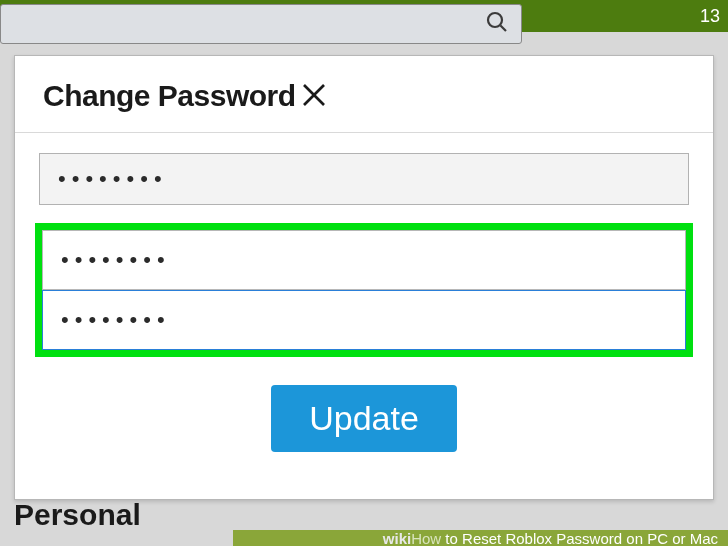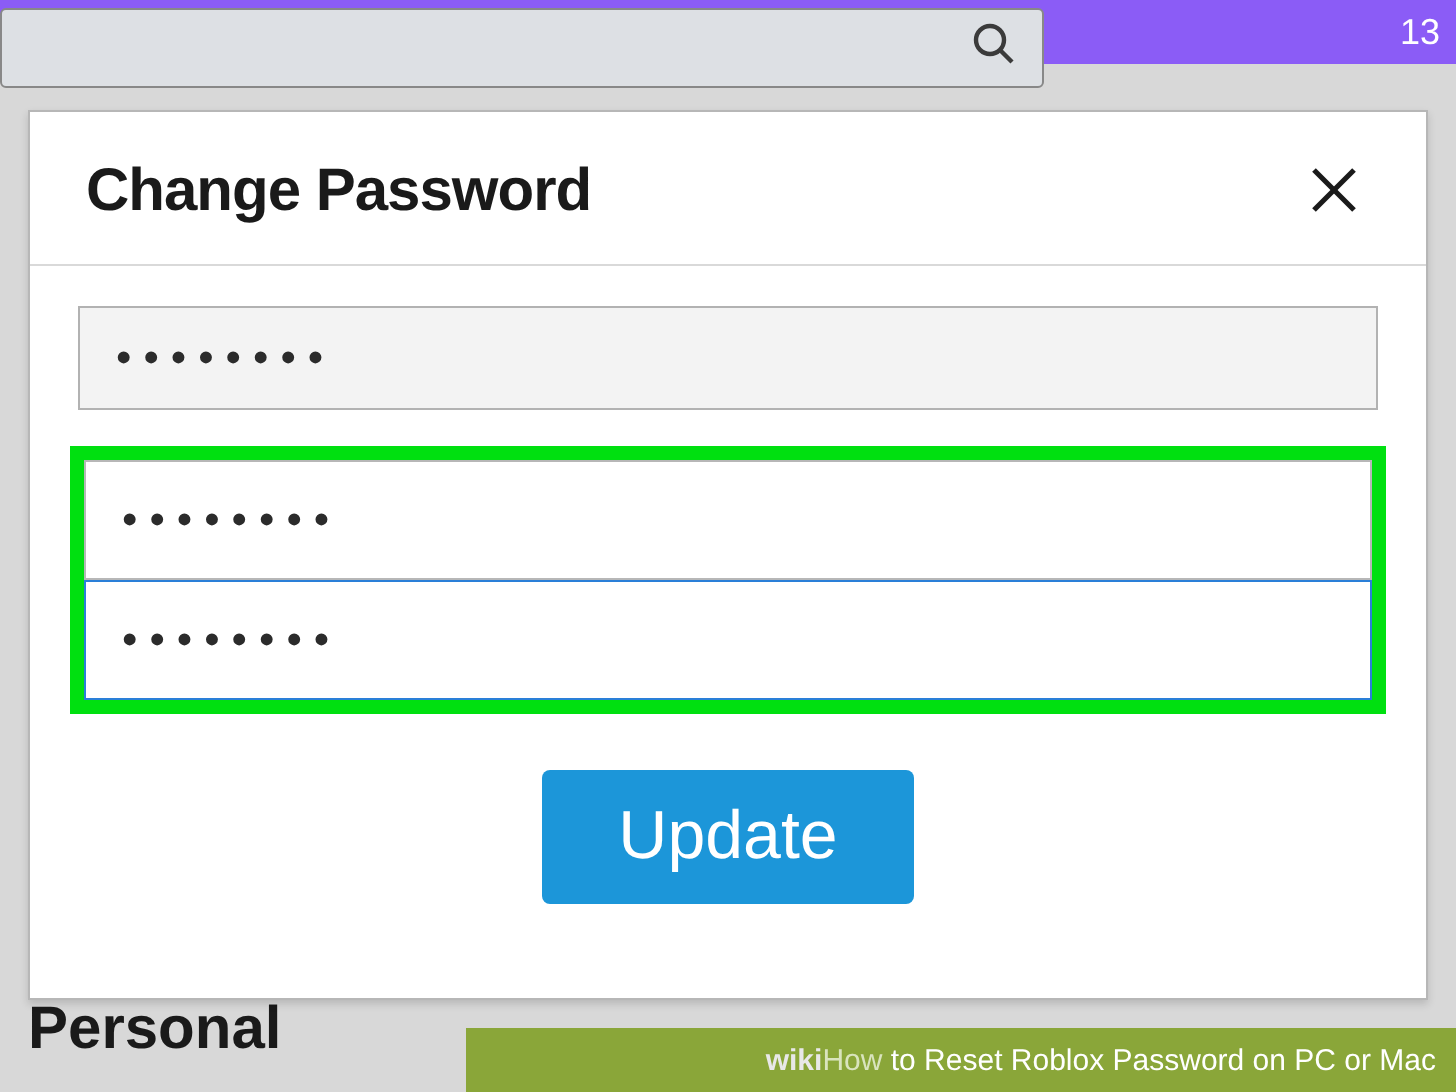--- a/index.html
+++ b/index.html
@@ -14,21 +14,21 @@
       overflow: hidden;
       position: relative;
       background: #d8d8d8;
     }
     .top-bar {
       position: absolute;
       top: 0;
       left: 0;
       right: 0;
       height: 32px;
-      background: #8b5cf6;
+      background: #4d7c0f;
       display: flex;
       align-items: center;
       justify-content: flex-end;
       padding: 0 0;
     }
     .search-area {
       position: absolute;
       top: 4px;
       left: 0;
       width: 522px;
@@ -55,21 +55,20 @@
       left: 14px;
       right: 14px;
       height: 445px;
       background: #fff;
       border: 1px solid #b7b7b7;
       box-shadow: 0 2px 4px rgba(0,0,0,0.15);
     }
     .modal-header {
       display: flex;
       align-items: center;
-      justify-content: space-between;
       padding: 22px 28px 18px 28px;
       border-bottom: 1px solid #d9d9d9;
     }
     .modal-title {
       font-size: 30px;
       font-weight: 700;
       color: #1a1a1a;
       letter-spacing: -0.5px;
     }
     .close-btn {
@@ -129,21 +128,21 @@
       font-weight: 400;
       padding: 14px 38px;
       border-radius: 4px;
       cursor: pointer;
     }
     .watermark-bar {
       position: absolute;
       bottom: 0;
       left: 0;
       right: 0;
-      height: 32px;
+      height: 16px;
       background: linear-gradient(to right, transparent 0%, transparent 32%, #8aa639 32%, #8aa639 100%);
       display: flex;
       align-items: center;
       justify-content: flex-end;
       padding-right: 10px;
     }
     .watermark-text {
       font-size: 15px;
       color: #fff;
     }

